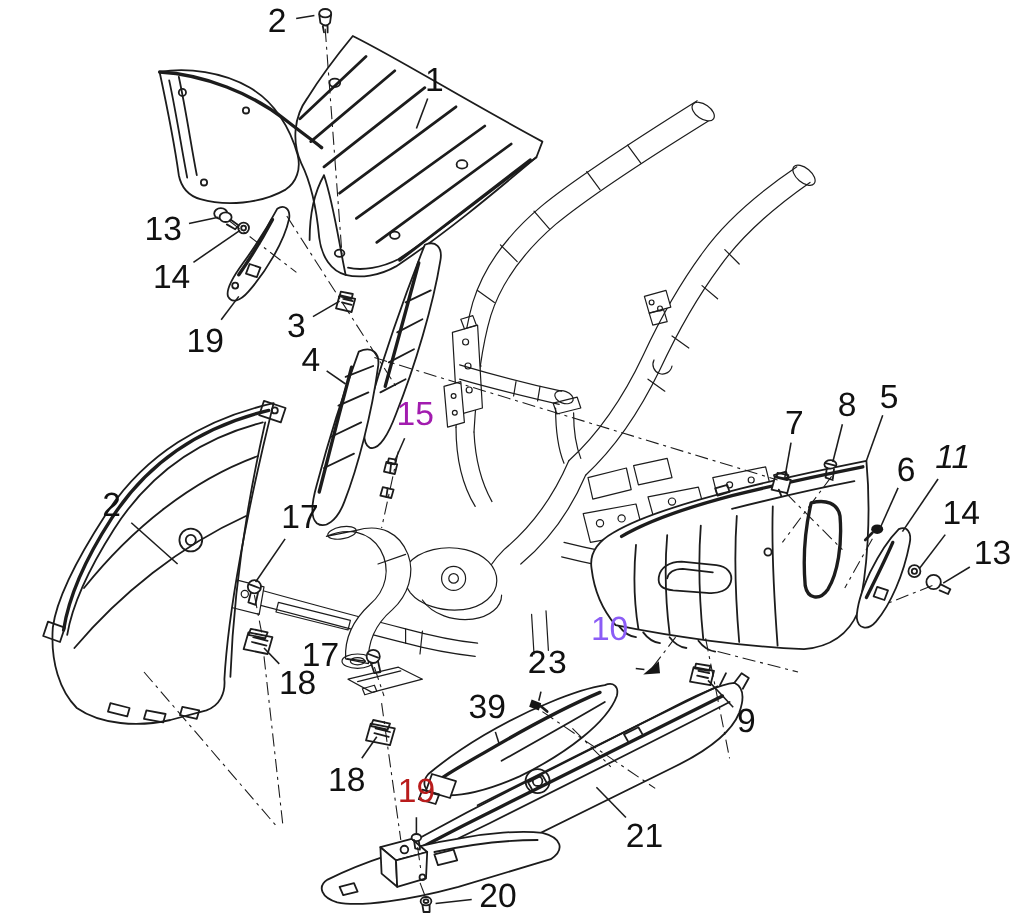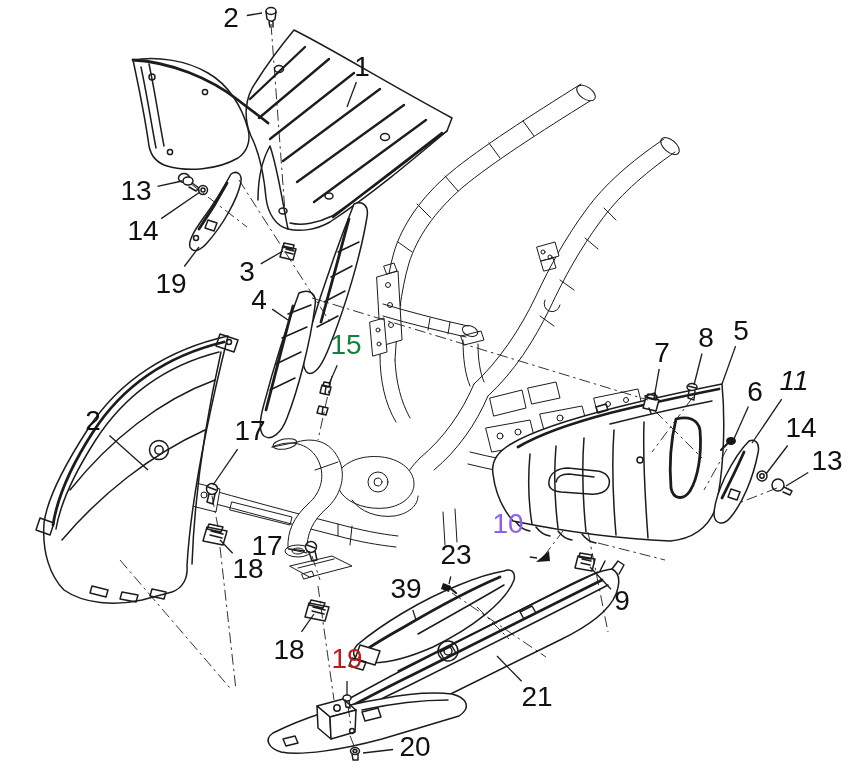--- a/index.html
+++ b/index.html
@@ -348,26 +348,26 @@
     <div class="callout" style="left: 741px; top: 331px; color: rgb(17, 17, 17);">5</div>
     <div class="callout" style="left: 755px; top: 392px; color: rgb(17, 17, 17);">6</div>
     <div class="callout" style="left: 662px; top: 353px; color: rgb(17, 17, 17);">7</div>
     <div class="callout" style="left: 706px; top: 338px; color: rgb(17, 17, 17);">8</div>
     <div class="callout" style="left: 622px; top: 601px; color: rgb(17, 17, 17);">9</div>
     <div class="callout" style="left: 508px; top: 524px; color: #8b5cf6;">10</div>
     <div class="callout" style="left: 794px; top: 381px; color: rgb(17, 17, 17); font-style: italic;">11</div>
     <div class="callout" style="left: 171px; top: 284px; color: rgb(17, 17, 17);">19</div>
     <div class="callout" style="left: 136px; top: 191px; color: rgb(17, 17, 17);">13</div>
     <div class="callout" style="left: 143px; top: 231px; color: rgb(17, 17, 17);">14</div>
-    <div class="callout" style="left: 346px; top: 345px; color: #15803d;">15</div>
+    <div class="callout" style="left: 346px; top: 345px; color: #a21caf;">15</div>
     <div class="callout" style="left: 93px; top: 421px; color: rgb(17, 17, 17);">2</div>
     <div class="callout" style="left: 250px; top: 431px; color: rgb(17, 17, 17);">17</div>
     <div class="callout" style="left: 267px; top: 546px; color: rgb(17, 17, 17);">17</div>
     <div class="callout" style="left: 248px; top: 569px; color: rgb(17, 17, 17);">18</div>
     <div class="callout" style="left: 289px; top: 650px; color: rgb(17, 17, 17);">18</div>
     <div class="callout" style="left: 347px; top: 659px; color: #b91c1c;">19</div>
     <div class="callout" style="left: 415px; top: 747px; color: rgb(17, 17, 17);">20</div>
     <div class="callout" style="left: 537px; top: 697px; color: rgb(17, 17, 17);">21</div>
     <div class="callout" style="left: 406px; top: 589px; color: rgb(17, 17, 17);">39</div>
-    <div class="callout" style="left: 456px; top: 555px; color: rgb(17, 17, 17);">23</div>
+    <div class="callout" style="left: 456px; top: 555px; color: rgb(17, 17, 17); font-family: Liberation Mono, monospace;">23</div>
     <div class="callout" style="left: 827px; top: 461px; color: rgb(17, 17, 17);">13</div>
     <div class="callout" style="left: 801px; top: 428px; color: rgb(17, 17, 17);">14</div>
   </div>
 
 </body></html>

